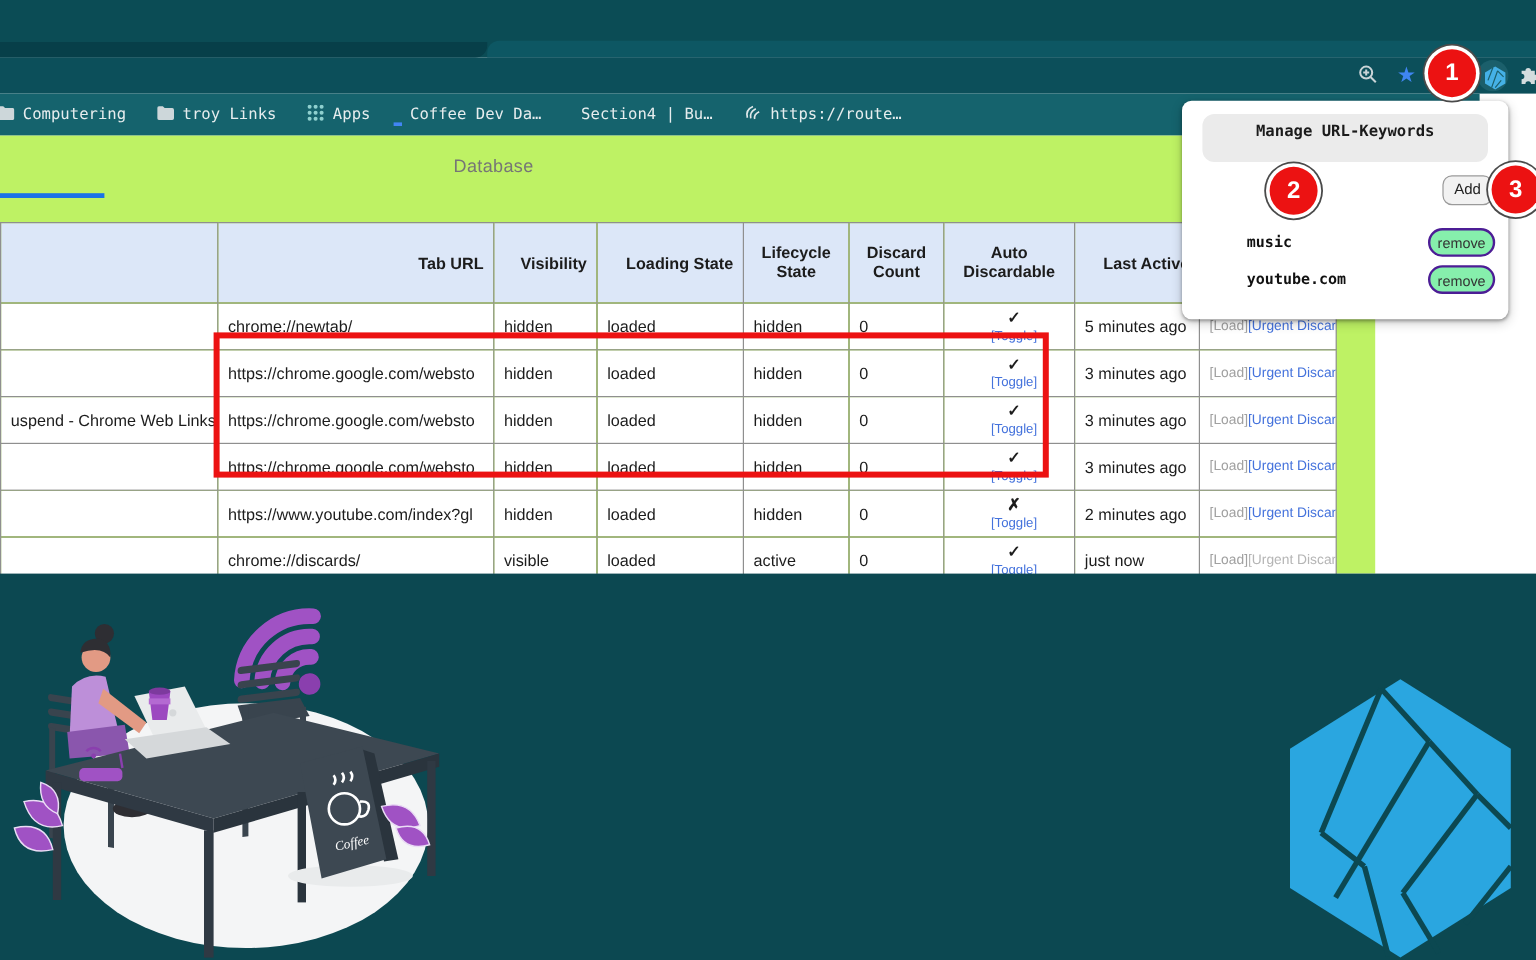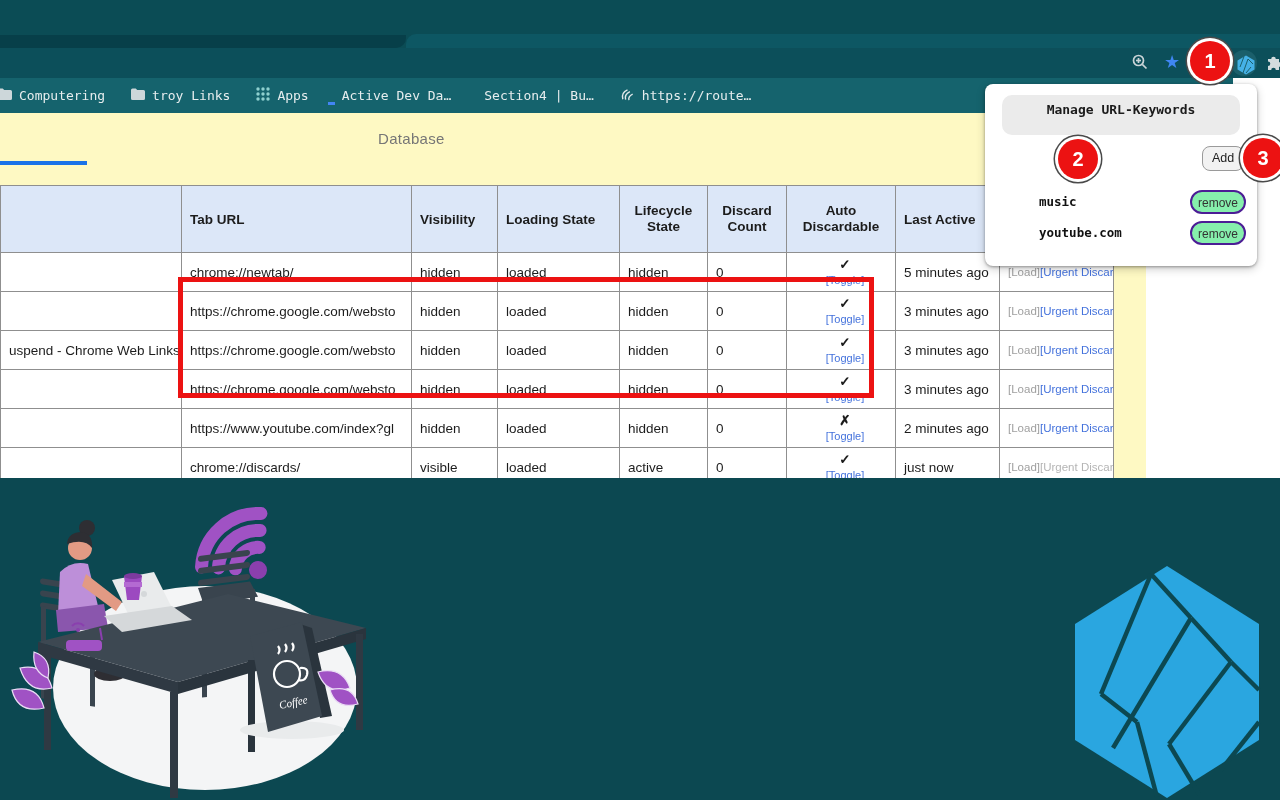--- a/index.html
+++ b/index.html
@@ -25,28 +25,28 @@
     display:flex;align-items:center;font-family:"DejaVu Sans Mono",monospace;font-size:13px;color:#e6edee;}
   .bm-item{display:flex;align-items:center;gap:7px;margin-left:-4px;padding:0 15px;white-space:nowrap;cursor:pointer;}
   .bm-item:first-child{padding-left:2px;}
   .gicon{width:15px;height:15px;border-radius:50%;position:relative;flex:0 0 15px;
     background:conic-gradient(from -40deg,#ea4335 0 25%,#4285f4 25% 50%,#34a853 50% 75%,#fbbc05 75% 100%);}
   .gicon::after{content:"";position:absolute;inset:4px;background:#15636d;border-radius:50%;}
   .gicon::before{content:"";position:absolute;right:0;top:6px;width:7px;height:3px;background:#4285f4;z-index:2;}
   .screen-ic{width:14px;height:12px;background:#222c35;border-radius:2px;box-shadow:inset 2px 2px 0 #55656f;flex:0 0 14px;}
 
   
-  .page{position:absolute;left:0;top:113px;width:1146px;height:365px;background:#fef9c3;}
+  .page{position:absolute;left:0;top:113px;width:1146px;height:365px;background:#bef264;}
   .db-label{position:absolute;left:378px;top:17px;font-size:15px;color:#767676;letter-spacing:.3px;cursor:pointer;}
   .tab-underline{position:absolute;left:0;top:48px;width:87px;height:4px;background:var(--accent-blue);}
 
   table.discards{position:absolute;left:0;top:72px;border-collapse:collapse;table-layout:fixed;width:1113px;
     font-size:13.5px;color:#1c1c1c;}
   table.discards th,table.discards td{border:1px solid #8f8f8f;overflow:hidden;white-space:nowrap;}
-  table.discards th{height:53px;background:var(--header-bg);font-weight:bold;padding:0 8px;text-align:left;}
+  table.discards th{height:53px;background:var(--header-bg);font-weight:bold;padding:0 8px;text-align:right;}
   table.discards th.ctr{text-align:center;padding:17px 2px;white-space:normal;line-height:1.2;}
   table.discards td{height:39px;padding:0 0 0 8px;background:#fff;}
   td.cell-title{padding-left:2px;}
   td.cell-auto{text-align:center;padding:2px 0 0 0;line-height:1.25;}
   td.cell-auto .chk{font-weight:bold;font-size:13.5px;}
   td.cell-auto .tgl{font-size:11px;color:var(--link-blue);cursor:pointer;}
   td.cell-actions{text-align:center;padding:0;font-size:11.5px;}
   td.cell-actions .load{color:var(--disabled-gray);}
   td.cell-actions .urgent{color:var(--link-blue);cursor:pointer;}
   td.cell-actions.disabled .urgent{color:#b5b5b5;cursor:default;}
@@ -143,21 +143,21 @@
             <circle cx="12" cy="7" r="1.7"></circle>
             <circle cx="2" cy="12" r="1.7"></circle>
             <circle cx="7" cy="12" r="1.7"></circle>
             <circle cx="12" cy="12" r="1.7"></circle>
           </g>
         </svg></span>
       <span>Apps</span>
     </div>
     <div class="bm-item">
       <span><span class="gicon"></span></span>
-      <span>Active Dev Da…</span>
+      <span>Coffee Dev Da…</span>
     </div>
     <div class="bm-item">
       <span><span class="screen-ic"></span></span>
       <span>Section4 | Bu…</span>
     </div>
     <div class="bm-item">
       <span><svg width="15" height="15" viewBox="0 0 16 16">
           <g stroke="#dfe8ea" fill="none" stroke-width="1.5">
             <path d="M3 13 Q 1 6 8 3"></path>
             <path d="M6 13.5 Q 4.5 8 10.5 5"></path>

